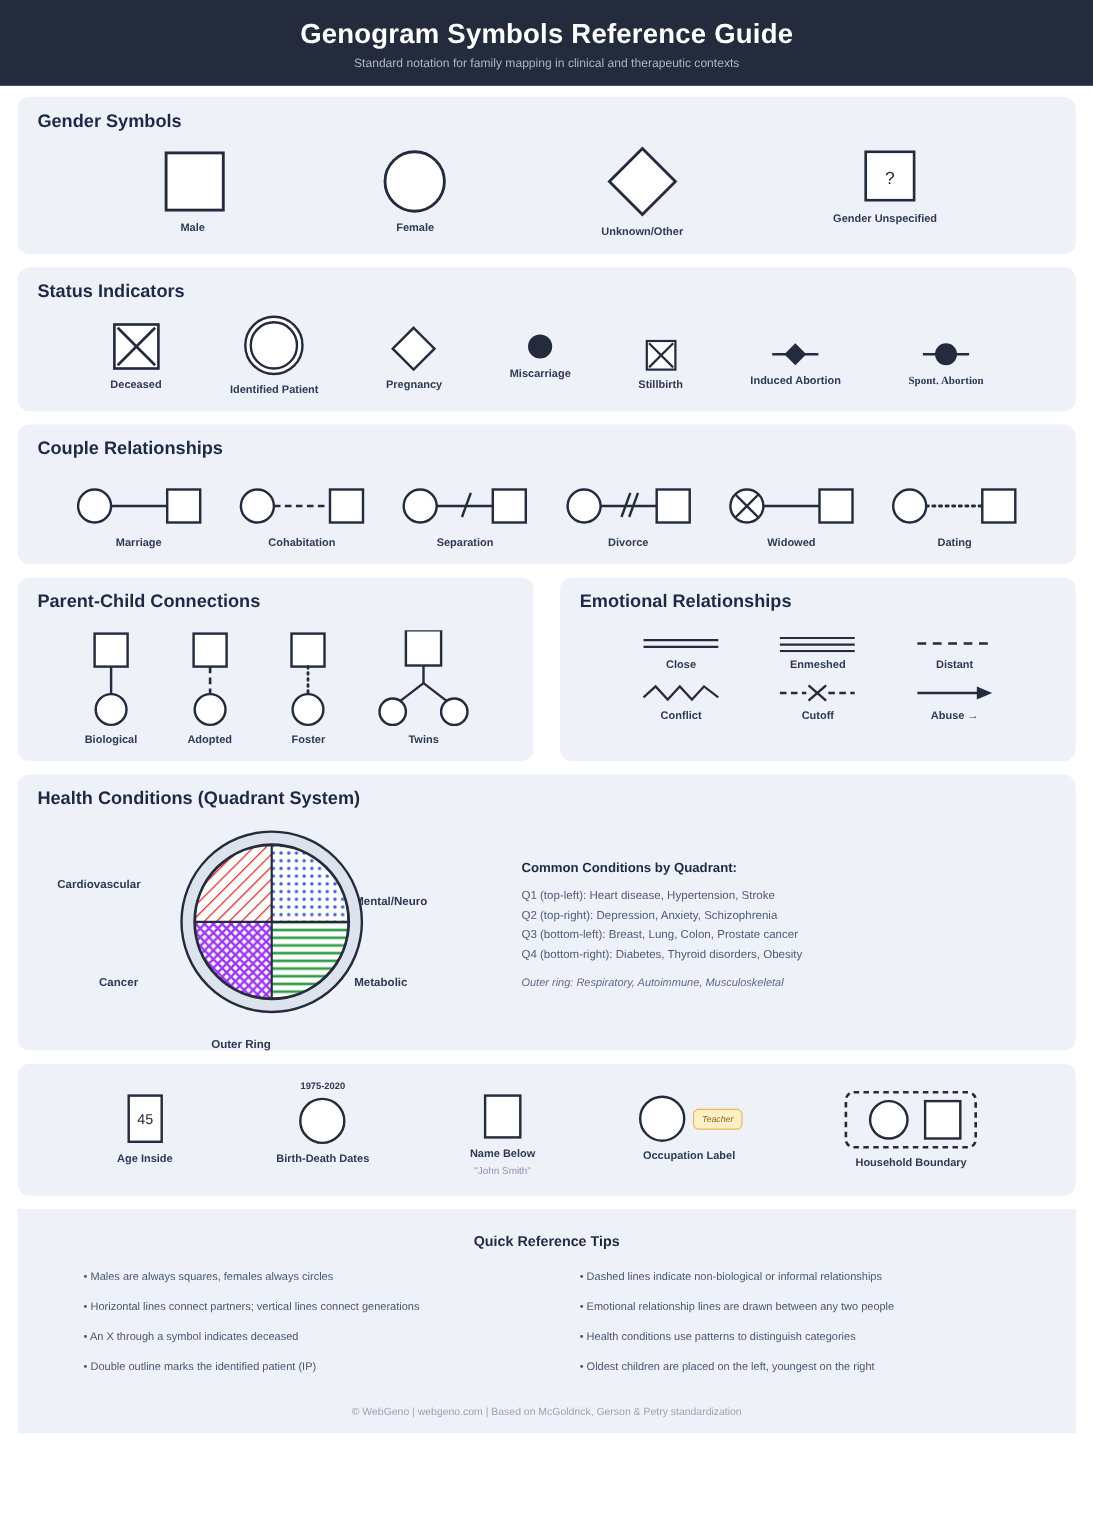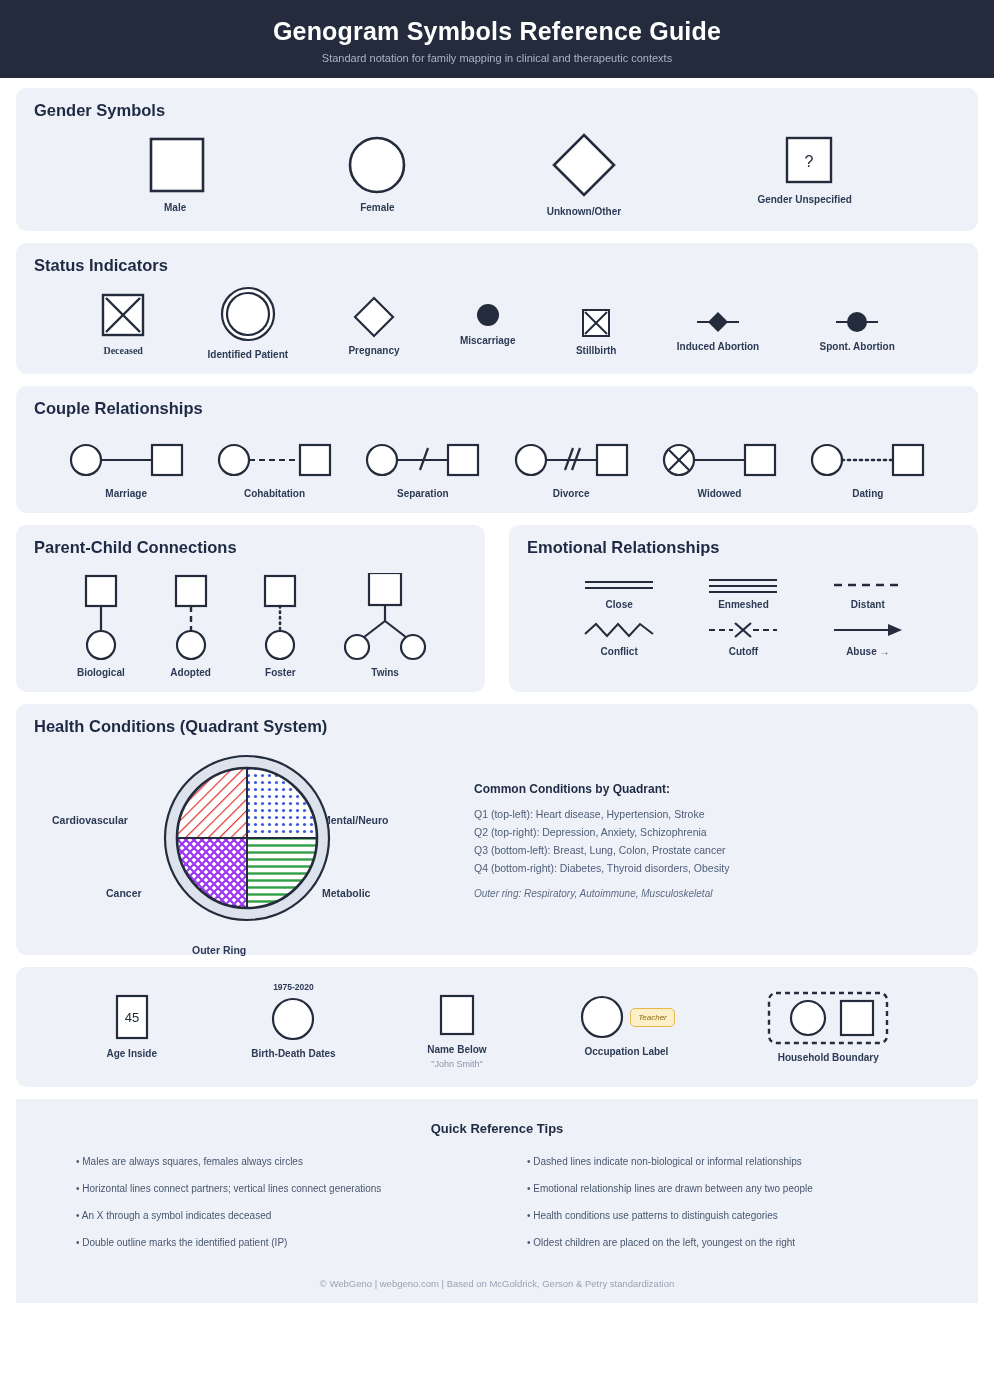--- a/index.html
+++ b/index.html
@@ -167,21 +167,21 @@
         <div class="lbl">Gender Unspecified</div>
       </div>
 
     </div>
   </div>
 
   <div class="card">
     <h2>Status Indicators</h2>
     <div class="row" style="padding:4px 35px 0 35px; align-items:flex-start;">
 
-      <div class="item" style="margin-top:6px;font-family:Liberation Serif, serif;">
+      <div class="item" style="margin-top:6px;">
         <div class="sym">
           <svg width="48" height="48">
             <rect x="4" y="4" width="40" height="40" fill="#fff" stroke="#232b3c" stroke-width="2.4"></rect>
             <line x1="7" y1="7" x2="41" y2="41" stroke="#232b3c" stroke-width="2.4"></line>
             <line x1="41" y1="7" x2="7" y2="41" stroke="#232b3c" stroke-width="2.4"></line>
           </svg>
         </div>
         <div class="lbl">Deceased</div>
       </div>
 
@@ -227,21 +227,21 @@
       <div class="item" style="margin-top:24px;">
         <div class="sym">
           <svg width="46" height="26">
             <line x1="2" y1="13" x2="44" y2="13" stroke="#232b3c" stroke-width="2.2"></line>
             <polygon points="23,3 33,13 23,23 13,13" fill="#232b3c"></polygon>
           </svg>
         </div>
         <div class="lbl">Induced Abortion</div>
       </div>
 
-      <div class="item" style="margin-top:24px;">
+      <div class="item" style="margin-top:24px;font-family:Liberation Serif, serif;">
         <div class="sym">
           <svg width="46" height="26">
             <line x1="2" y1="13" x2="44" y2="13" stroke="#232b3c" stroke-width="2.2"></line>
             <circle cx="23" cy="13" r="10" fill="#232b3c"></circle>
           </svg>
         </div>
         <div class="lbl">Spont. Abortion</div>
       </div>
 
     </div>
@@ -451,23 +451,23 @@
 
     </div>
   </div>
 
   <div class="card" style="padding-bottom:18px;">
     <h2>Health Conditions (Quadrant System)</h2>
 
     <div class="health-body">
       <div class="health-left">
 
-        <div class="q-label" style="left:18px; top:72px;">Cardiovascular</div>
+        <div class="q-label" style="left:18px; top:56px;">Cardiovascular</div>
         <div class="q-label" style="left:288px; top:72px;">Mental/Neuro</div>
-        <div class="q-label" style="left:72px; top:145px;">Cancer</div>
+        <div class="q-label" style="left:56px; top:145px;">Cancer</div>
         <div class="q-label" style="left:288px; top:145px;">Metabolic</div>
         <div class="q-label" style="left:158px; top:202px;">Outer Ring</div>
 
         <svg width="185" height="195" style="position:absolute; left:120px; top:2px;">
           <defs>
             <pattern id="p-diag" width="8" height="8" patternUnits="userSpaceOnUse" patternTransform="rotate(45)">
               <rect width="8" height="8" fill="#ffffff"></rect>
               <line x1="0" y1="0" x2="0" y2="8" stroke="#e03131" stroke-width="2.4"></line>
             </pattern>
             <pattern id="p-dots" width="7" height="7" patternUnits="userSpaceOnUse">

